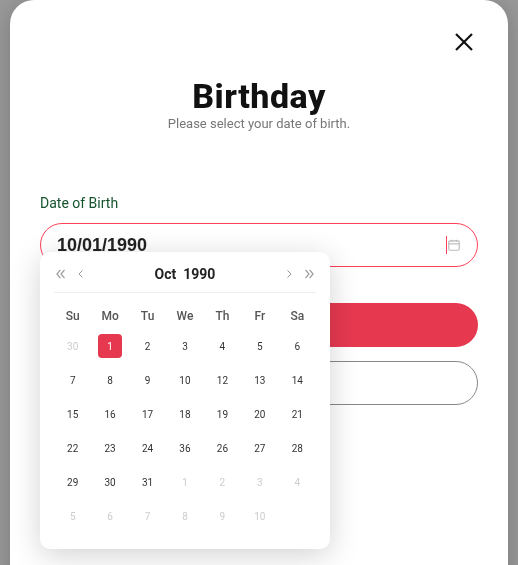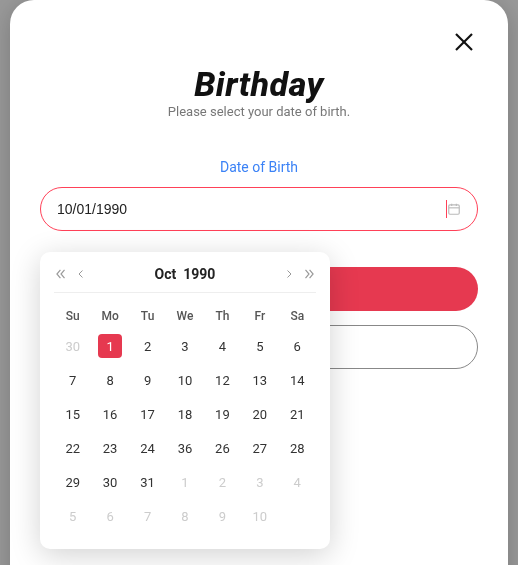--- a/index.html
+++ b/index.html
@@ -9,31 +9,31 @@
     position: absolute; left: 10px; right: 10px; top: 0; bottom: -30px;
     background: #fff; border-radius: 24px;
     box-shadow: 0 4px 24px rgba(0,0,0,0.2);
     padding: 24px 30px;
   }
   .close-btn {
     position: absolute; top: 28px; right: 30px; width: 28px; height: 28px;
     cursor: pointer; display: flex; align-items: center; justify-content: center;
   }
   .close-btn svg { width: 24px; height: 24px; }
-  .title { text-align: center; font-size: 34px; font-weight: 800; margin-top: 40px; color: #111; letter-spacing: 0.5px; font-style: italic; }
+  .title { text-align: center; font-size: 34px; font-weight: 800; margin-top: 52px; color: #111; letter-spacing: 0.5px; }
   .subtitle { text-align: center; font-size: 13px; color: #777; margin-top: 0; }
-  .field-label { font-size: 14px; color: #3b82f6; margin-top: 40px; text-align: center; }
+  .field-label { font-size: 14px; color: #14532d; margin-top: 64px; }
   .input-wrap {
     position: relative; margin-top: 12px;
     border: 1.5px solid #ff4158; border-radius: 22px;
     height: 44px; display: flex; align-items: center; padding: 0 16px;
   }
   .input-wrap input {
-    border: none; outline: none; font-size: 14px; flex: 1;
-    background: transparent; color: #222;
+    border: none; outline: none; font-size: 18px; flex: 1;
+    background: transparent; color: #222; font-weight: bold;
   }
   .caret {
     width: 1px; height: 18px; background: #ff4158; margin-left: -2px;
     animation: blink 1s step-end infinite;
   }
   @keyframes blink { 50% { opacity: 0; } }
   .cal-input-icon { width: 14px; height: 14px; color: #bbb; }
   .btn-row { margin-top: 36px; display: flex; flex-direction: column; gap: 14px; }
   .btn {
     height: 44px; border-radius: 22px; font-size: 15px; font-weight: 500;
@@ -48,21 +48,21 @@
     box-shadow: 0 6px 30px rgba(0,0,0,0.18);
     padding: 12px 14px 16px;
     z-index: 10;
   }
   .cal-header { display: flex; align-items: center; justify-content: space-between; padding: 2px 0 10px; border-bottom: 1px solid #eee; }
   .cal-nav-left, .cal-nav-right { display: flex; gap: 6px; align-items: center; }
   .cal-nav-btn { width: 14px; height: 14px; cursor: pointer; display: flex; align-items: center; justify-content: center; color: #999; }
   .cal-title { font-size: 14px; font-weight: 700; color: #222; }
   .cal-grid { display: grid; grid-template-columns: repeat(7, 1fr); gap: 0; margin-top: 10px; }
   .cal-dow { font-size: 12px; font-weight: 500; color: #555; text-align: center; padding: 6px 0; }
-  .cal-day { font-size: 13px; text-align: center; padding: 0; height: 34px; display: flex; align-items: center; justify-content: center; cursor: pointer; color: #333; }
+  .cal-day { font-size: 10px; text-align: center; padding: 0; height: 34px; display: flex; align-items: center; justify-content: center; cursor: pointer; color: #333; }
   .cal-day.out { color: #ccc; }
   .cal-day.selected span {
     background: #e63950; color: #fff; border-radius: 4px;
     width: 24px; height: 24px; display: flex; align-items: center; justify-content: center;
   }
 </style>
 </head>
 <body>
 
 <div class="backdrop">

